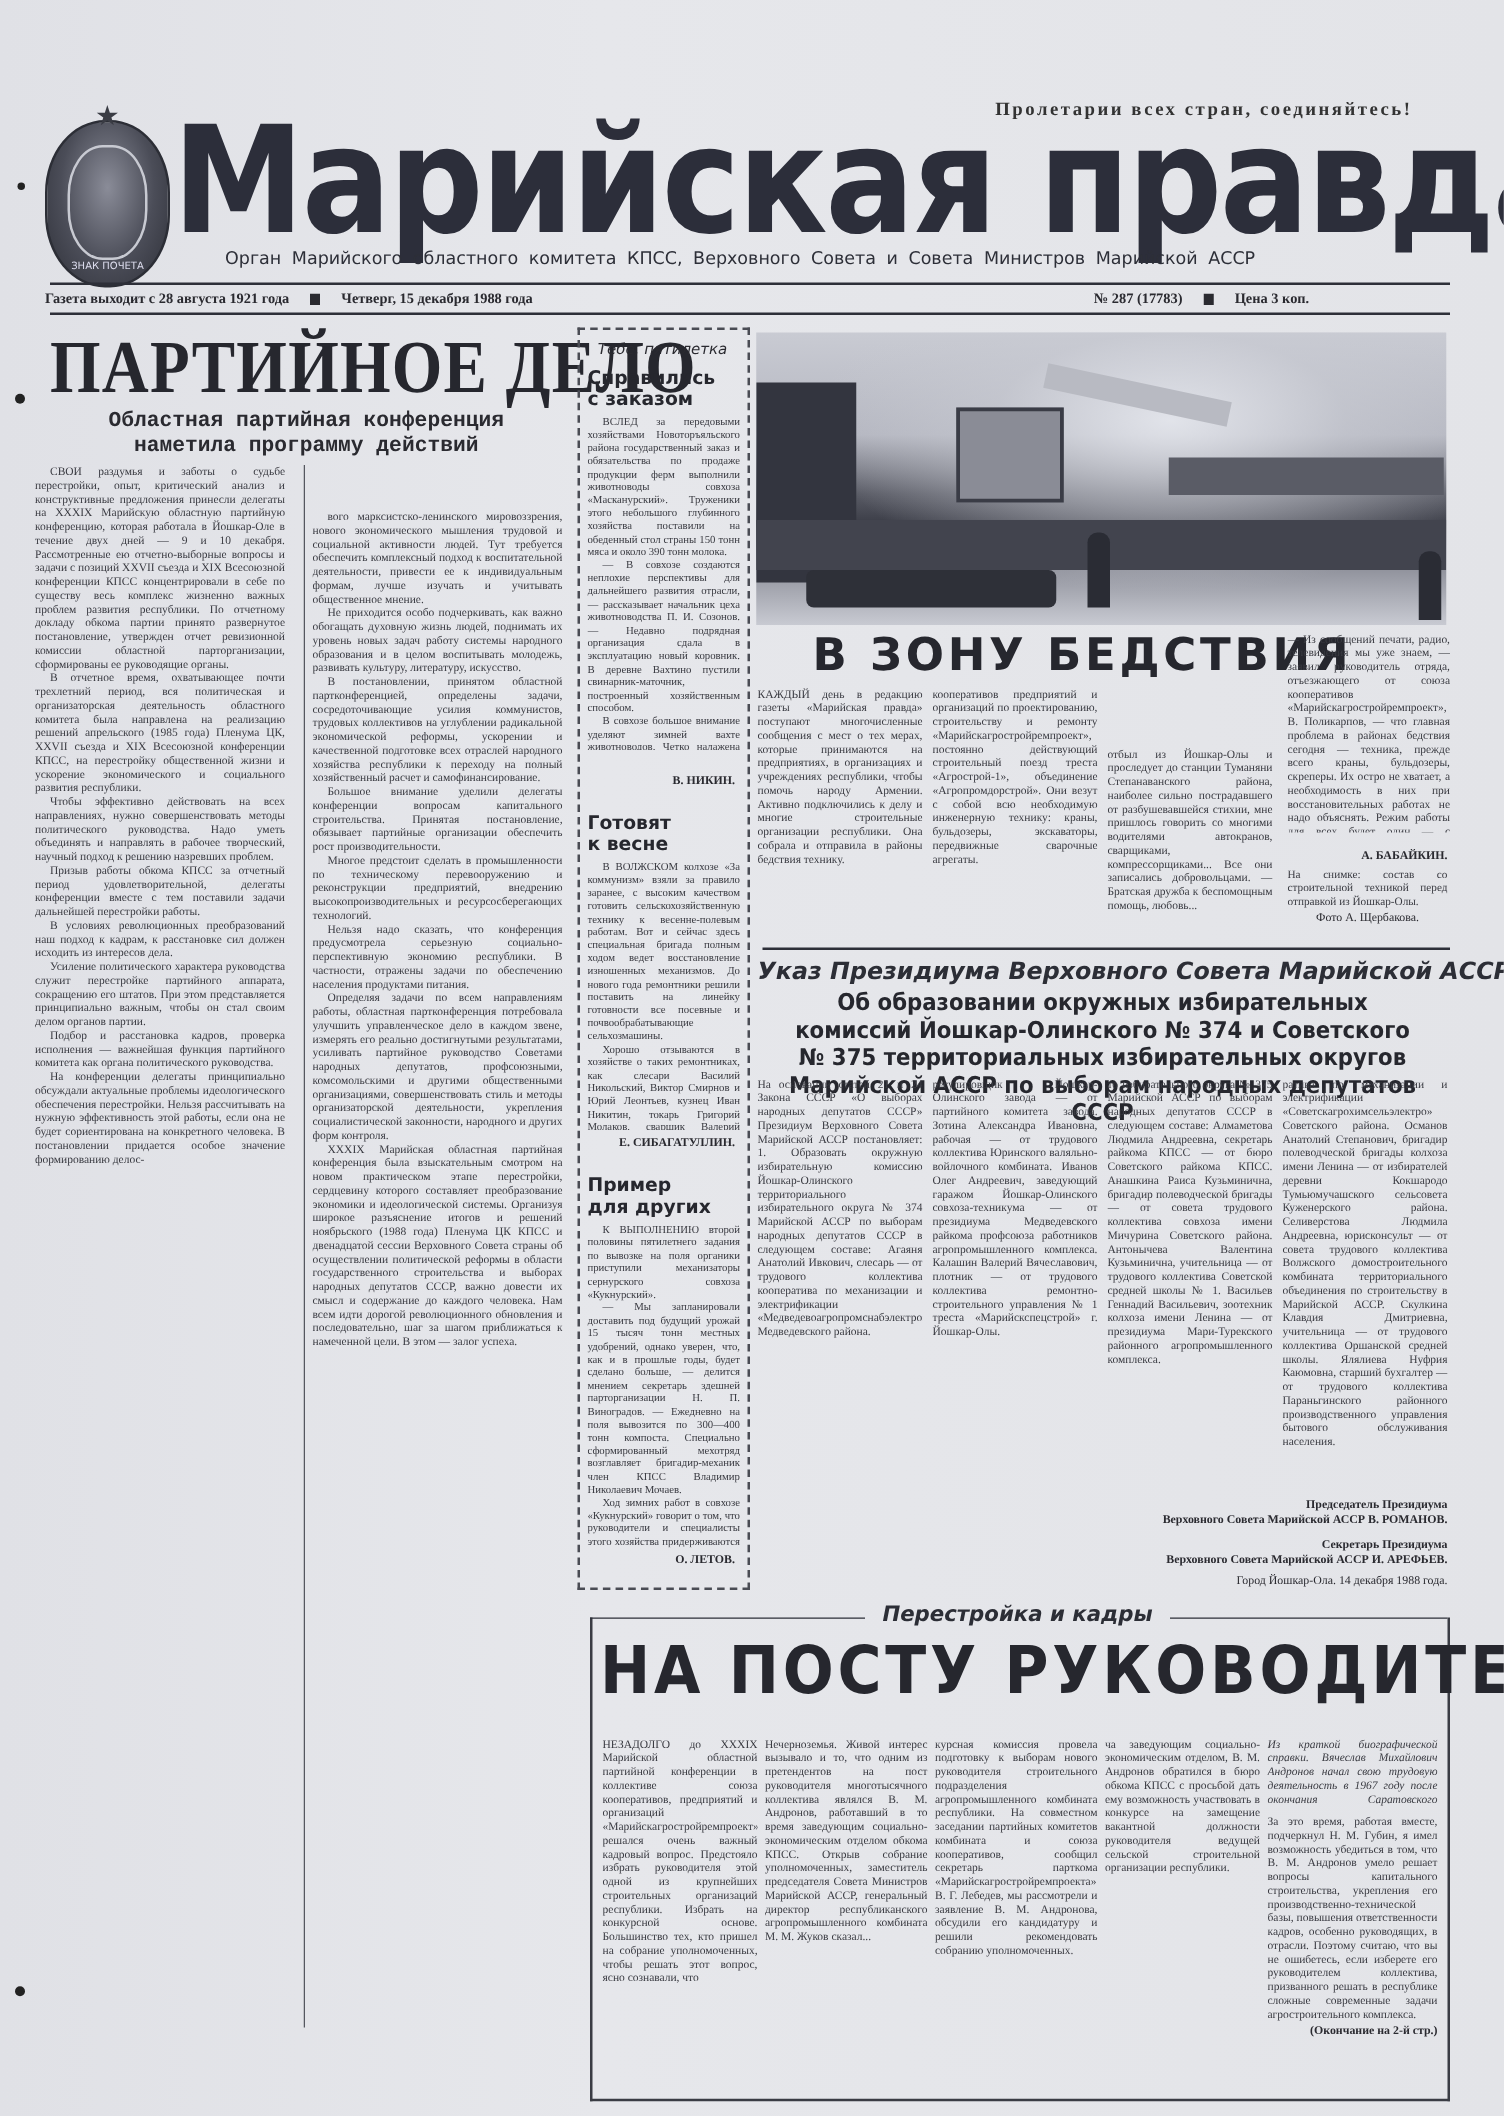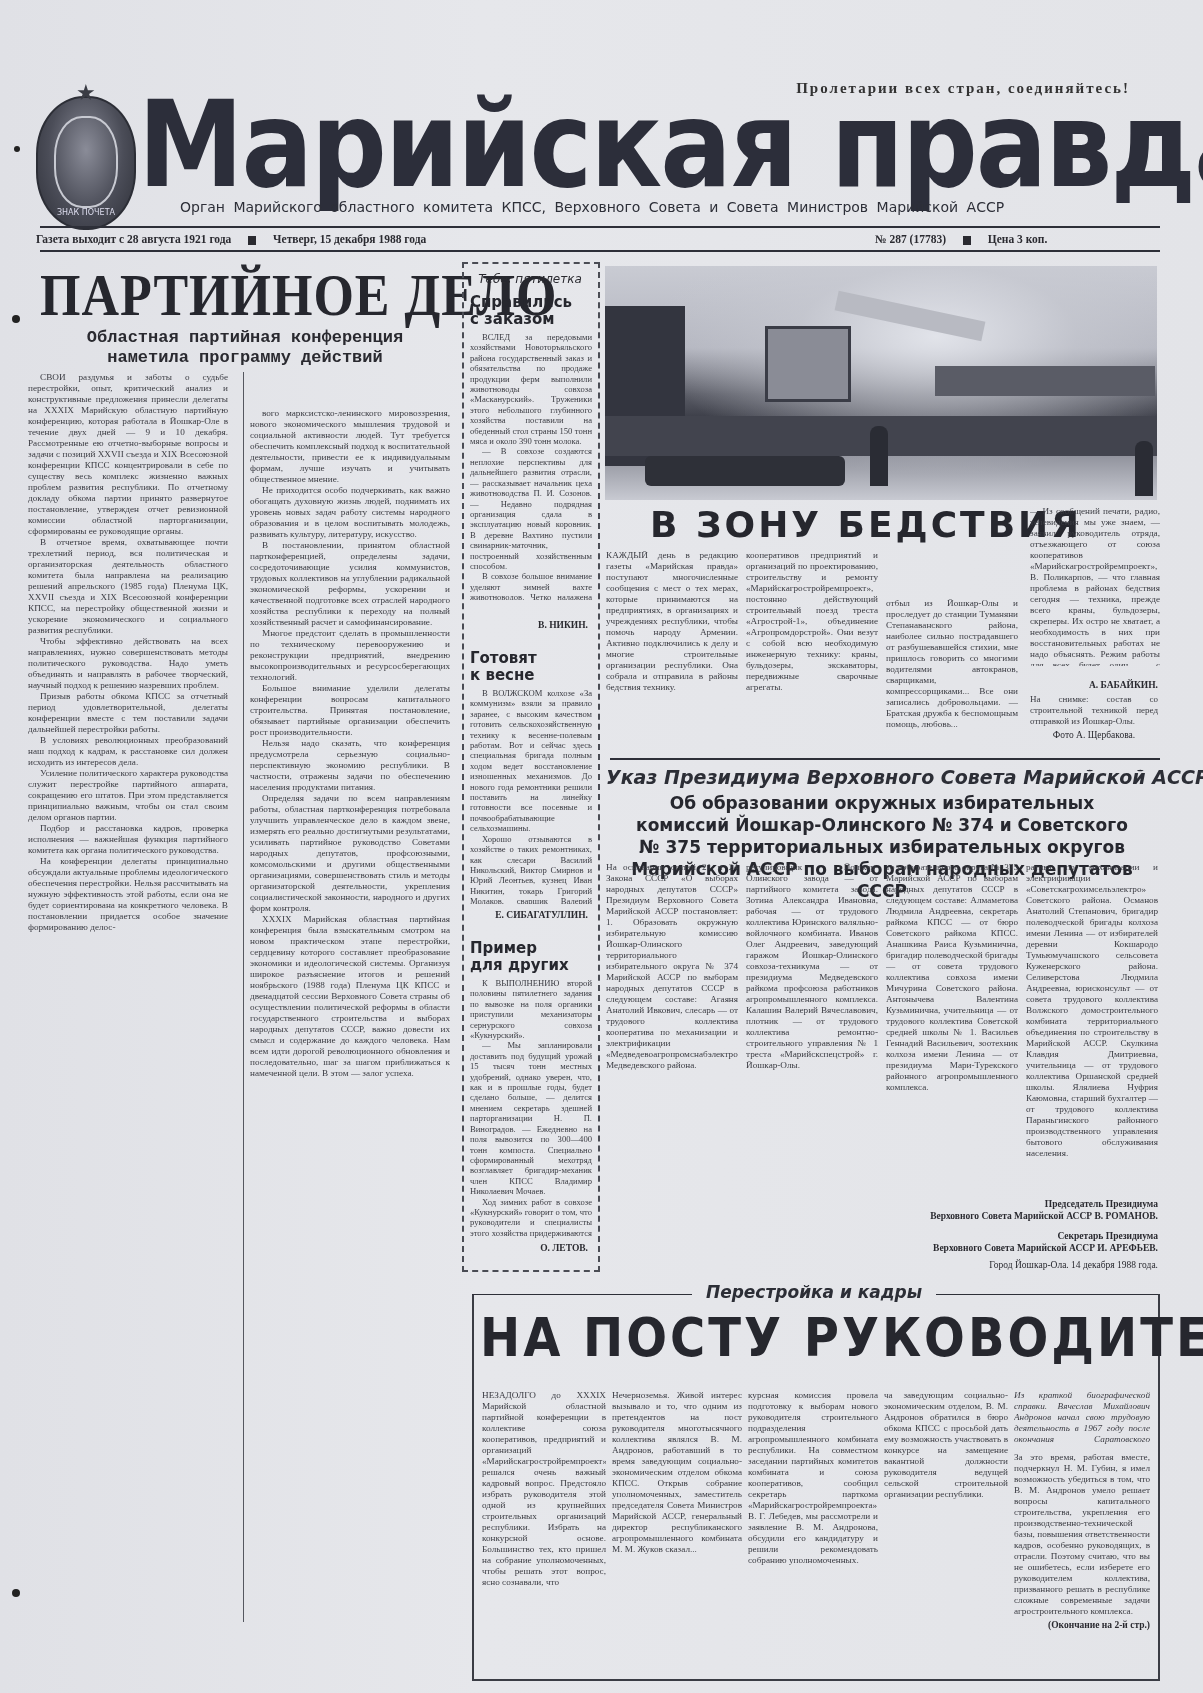--- a/index.html
+++ b/index.html
@@ -82,22 +82,22 @@
     <p>В условиях революционных преобразований наш подход к кадрам, к расстановке сил должен исходить из интересов дела.</p>
     <p>Усиление политического характера руководства служит перестройке партийного аппарата, сокращению его штатов. При этом представляется принципиально важным, чтобы он стал своим делом органов партии.</p>
     <p>Подбор и расстановка кадров, проверка исполнения — важнейшая функция партийного комитета как органа политического руководства.</p>
     <p>На конференции делегаты принципиально обсуждали актуальные проблемы идеологического обеспечения перестройки. Нельзя рассчитывать на нужную эффективность этой работы, если она не будет сориентирована на конкретного человека. В постановлении придается особое значение формированию делос-</p>
   </div>
   <div class="abs col-rule" style="left:243px;top:372px;height:1250px;"></div>
   <div class="abs text" style="left:250px;top:372px;width:200px;height:1245px;margin-top:36px;">
     <p>вого марксистско-ленинского мировоззрения, нового экономического мышления трудовой и социальной активности людей. Тут требуется обеспечить комплексный подход к воспитательной деятельности, привести ее к индивидуальным формам, лучше изучать и учитывать общественное мнение.</p>
     <p>Не приходится особо подчеркивать, как важно обогащать духовную жизнь людей, поднимать их уровень новых задач работу системы народного образования и в целом воспитывать молодежь, развивать культуру, литературу, искусство.</p>
     <p>В постановлении, принятом областной партконференцией, определены задачи, сосредоточивающие усилия коммунистов, трудовых коллективов на углублении радикальной экономической реформы, ускорении и качественной подготовке всех отраслей народного хозяйства республики к переходу на полный хозяйственный расчет и самофинансирование.</p>
+    <p>Большое внимание уделили делегаты конференции вопросам капитального строительства. Принятая постановление, обязывает партийные организации обеспечить рост производительности.</p>
     <p>Многое предстоит сделать в промышленности по техническому перевооружению и реконструкции предприятий, внедрению высокопроизводительных и ресурсосберегающих технологий.</p>
-    <p>Большое внимание уделили делегаты конференции вопросам капитального строительства. Принятая постановление, обязывает партийные организации обеспечить рост производительности.</p>
     <p>Нельзя надо сказать, что конференция предусмотрела серьезную социально-перспективную экономию республики. В частности, отражены задачи по обеспечению населения продуктами питания.</p>
     <p>Определяя задачи по всем направлениям работы, областная партконференция потребовала улучшить управленческое дело в каждом звене, измерять его реально достигнутыми результатами, усиливать партийное руководство Советами народных депутатов, профсоюзными, комсомольскими и другими общественными организациями, совершенствовать стиль и методы организаторской деятельности, укрепления социалистической законности, народного и других форм контроля.</p>
     <p>XXXIX Марийская областная партийная конференция была взыскательным смотром на новом практическом этапе перестройки, сердцевину которого составляет преобразование экономики и идеологической системы. Организуя широкое разъяснение итогов и решений ноябрьского (1988 года) Пленума ЦК КПСС и двенадцатой сессии Верховного Совета страны об осуществлении политической реформы в области государственного строительства и выборах народных депутатов СССР, важно довести их смысл и содержание до каждого человека. Нам всем идти дорогой революционного обновления и последовательно, шаг за шагом приближаться к намеченной цели. В этом — залог успеха.</p>
   </div>
 
   <div class="abs box-dashed" style="left:462px;top:262px;width:134px;height:1006px;"></div>
   <div class="abs" style="left:466px;top:272px;width:128px;text-align:center;font-family:'DejaVu Sans',sans-serif;font-style:italic;font-size:12px;">Тебе, пятилетка</div>
 
   <div class="abs h-sans" style="left:470px;top:294px;font-size:15px;line-height:17px;">
     <div>Справились</div>

